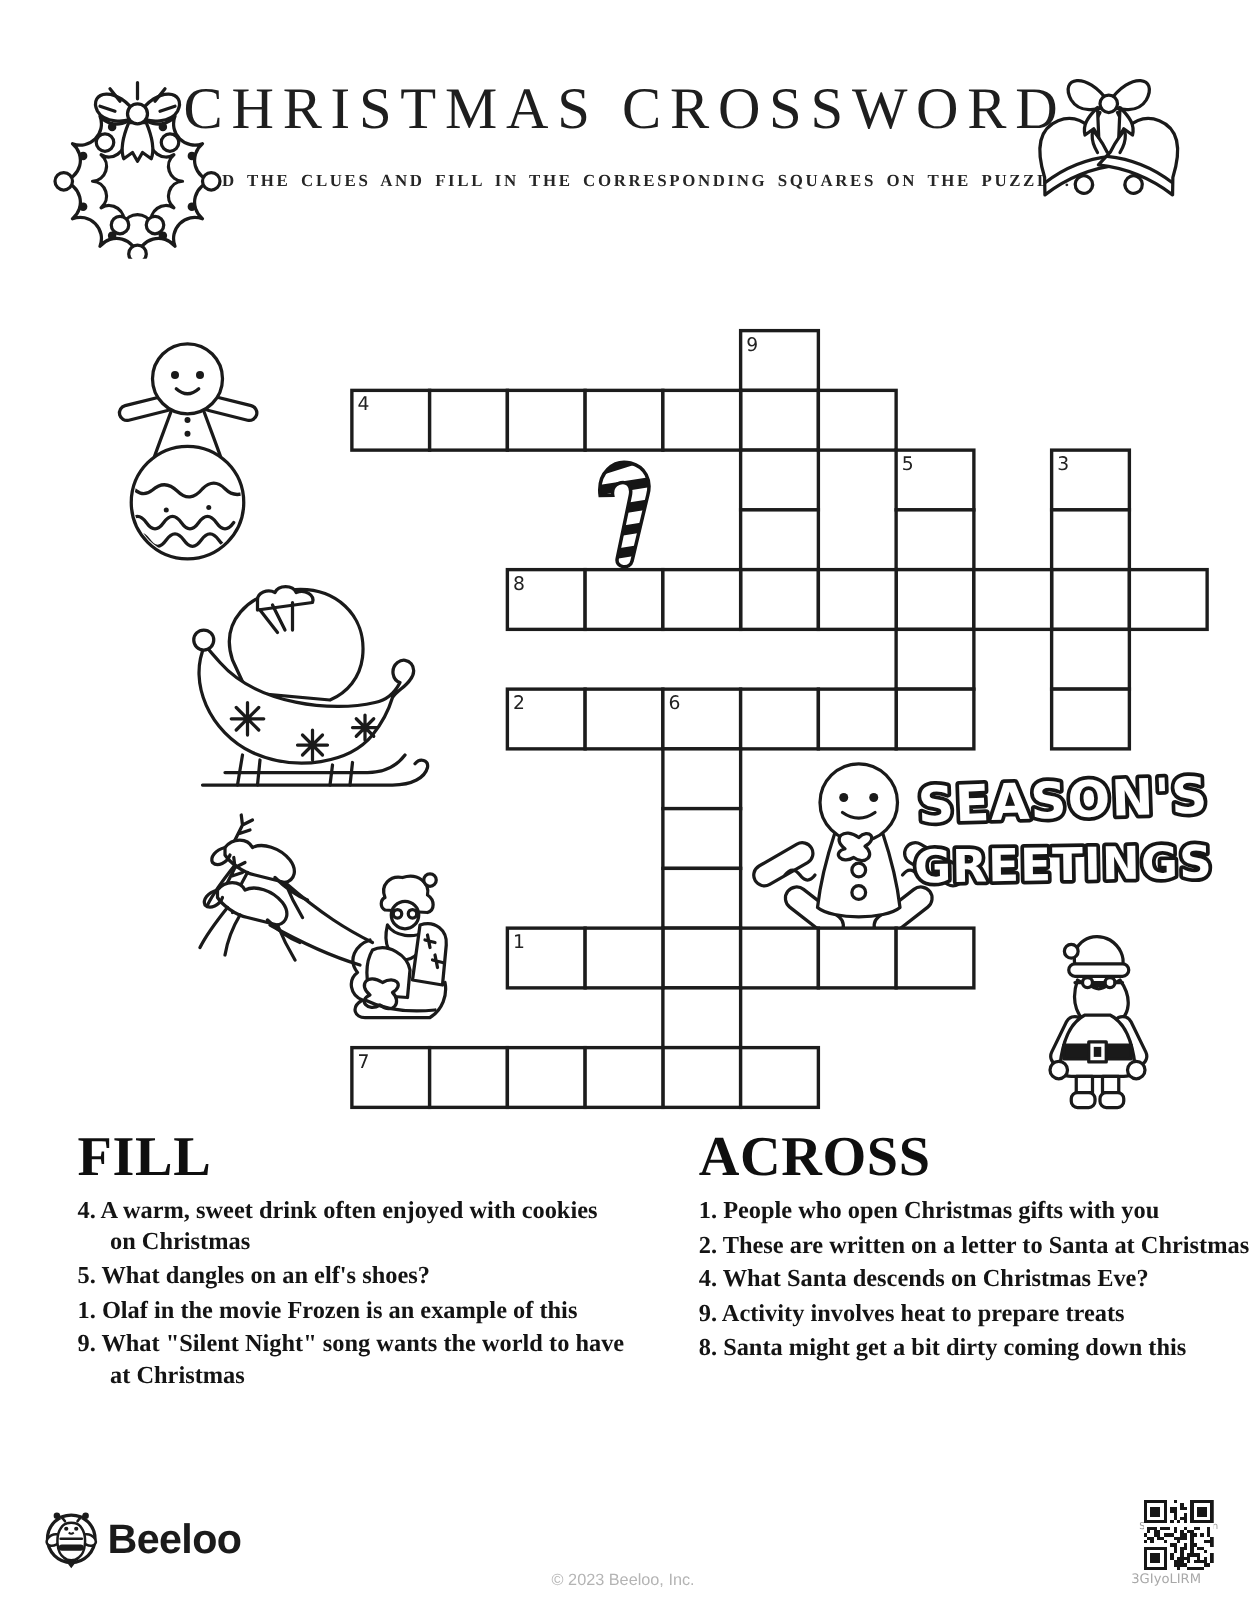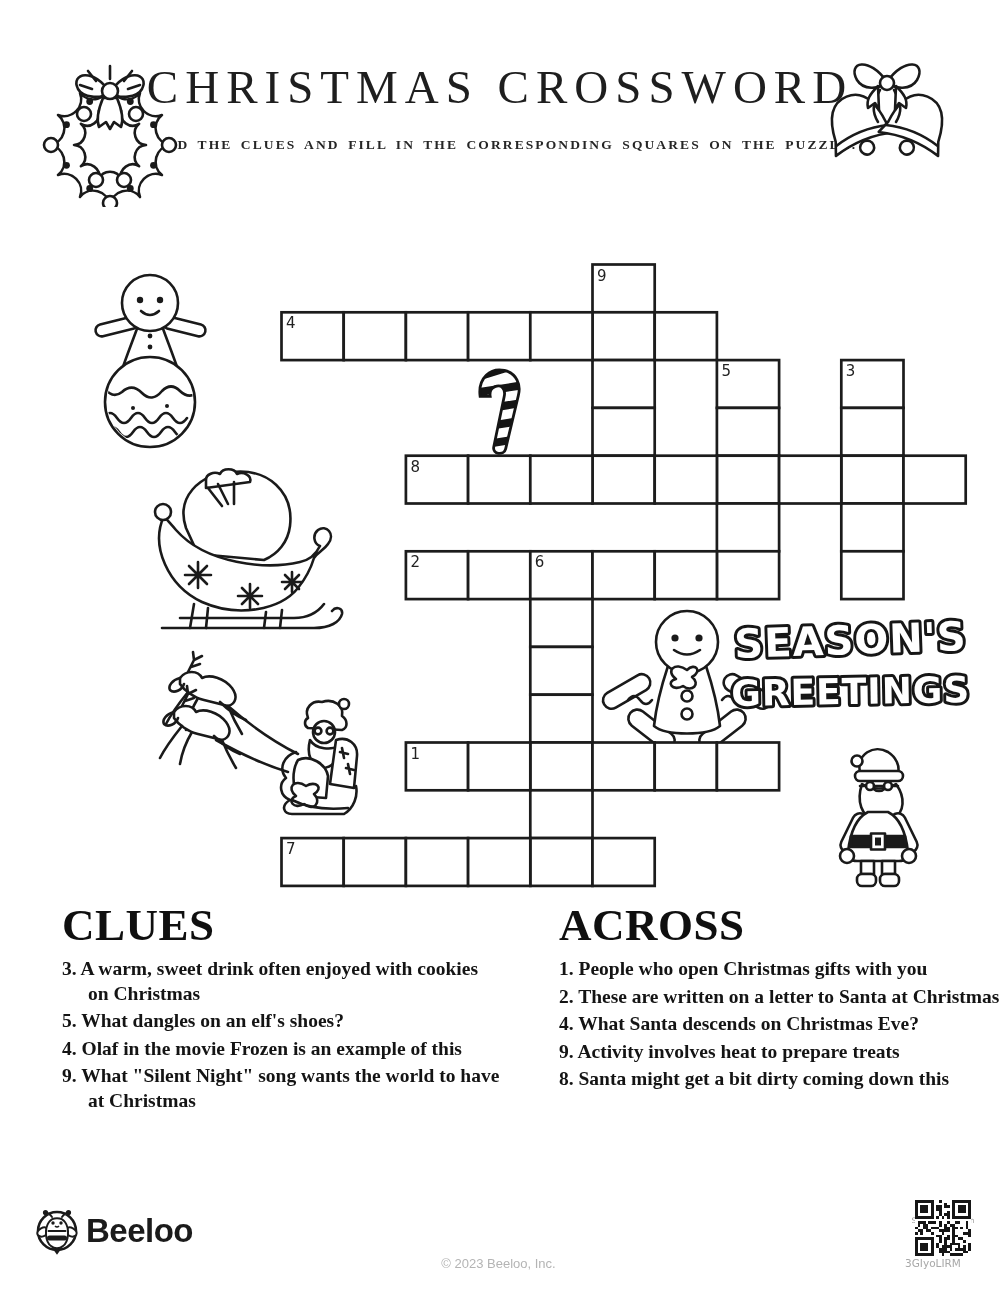--- a/index.html
+++ b/index.html
@@ -311,25 +311,25 @@
       <text x="443.4" y="115.1" font-family="DejaVu Sans, sans-serif" font-size="15" fill="#222">5</text>
       <text x="567.8" y="115.1" font-family="DejaVu Sans, sans-serif" font-size="15" fill="#222">3</text>
       <text x="132.4" y="210.7" font-family="DejaVu Sans, sans-serif" font-size="15" fill="#222">8</text>
       <text x="132.4" y="306.3" font-family="DejaVu Sans, sans-serif" font-size="15" fill="#222">2</text>
       <text x="256.8" y="306.3" font-family="DejaVu Sans, sans-serif" font-size="15" fill="#222">6</text>
       <text x="132.4" y="497.5" font-family="DejaVu Sans, sans-serif" font-size="15" fill="#222">1</text>
       <text x="8.0" y="593.1" font-family="DejaVu Sans, sans-serif" font-size="15" fill="#222">7</text>
     </svg>
 
   <div id="down-block" class="abs clues">
-    <h2>CLUES</h2>
+    <h2>FILL</h2>
     <div id="down-list">
-        <div class="clue">3. A warm, sweet drink often enjoyed with cookies on Christmas</div>
+        <div class="clue">4. A warm, sweet drink often enjoyed with cookies on Christmas</div>
         <div class="clue">5. What dangles on an elf's shoes?</div>
-        <div class="clue">4. Olaf in the movie Frozen is an example of this</div>
+        <div class="clue">1. Olaf in the movie Frozen is an example of this</div>
         <div class="clue">9. What "Silent Night" song wants the world to have at Christmas</div>
       </div>
   </div>
   <div id="across-block" class="abs clues">
     <h2>ACROSS</h2>
     <div id="across-list">
         <div class="clue">1. People who open Christmas gifts with you</div>
         <div class="clue">2. These are written on a letter to Santa at Christmas</div>
         <div class="clue">4. What Santa descends on Christmas Eve?</div>
         <div class="clue">9. Activity involves heat to prepare treats</div>

